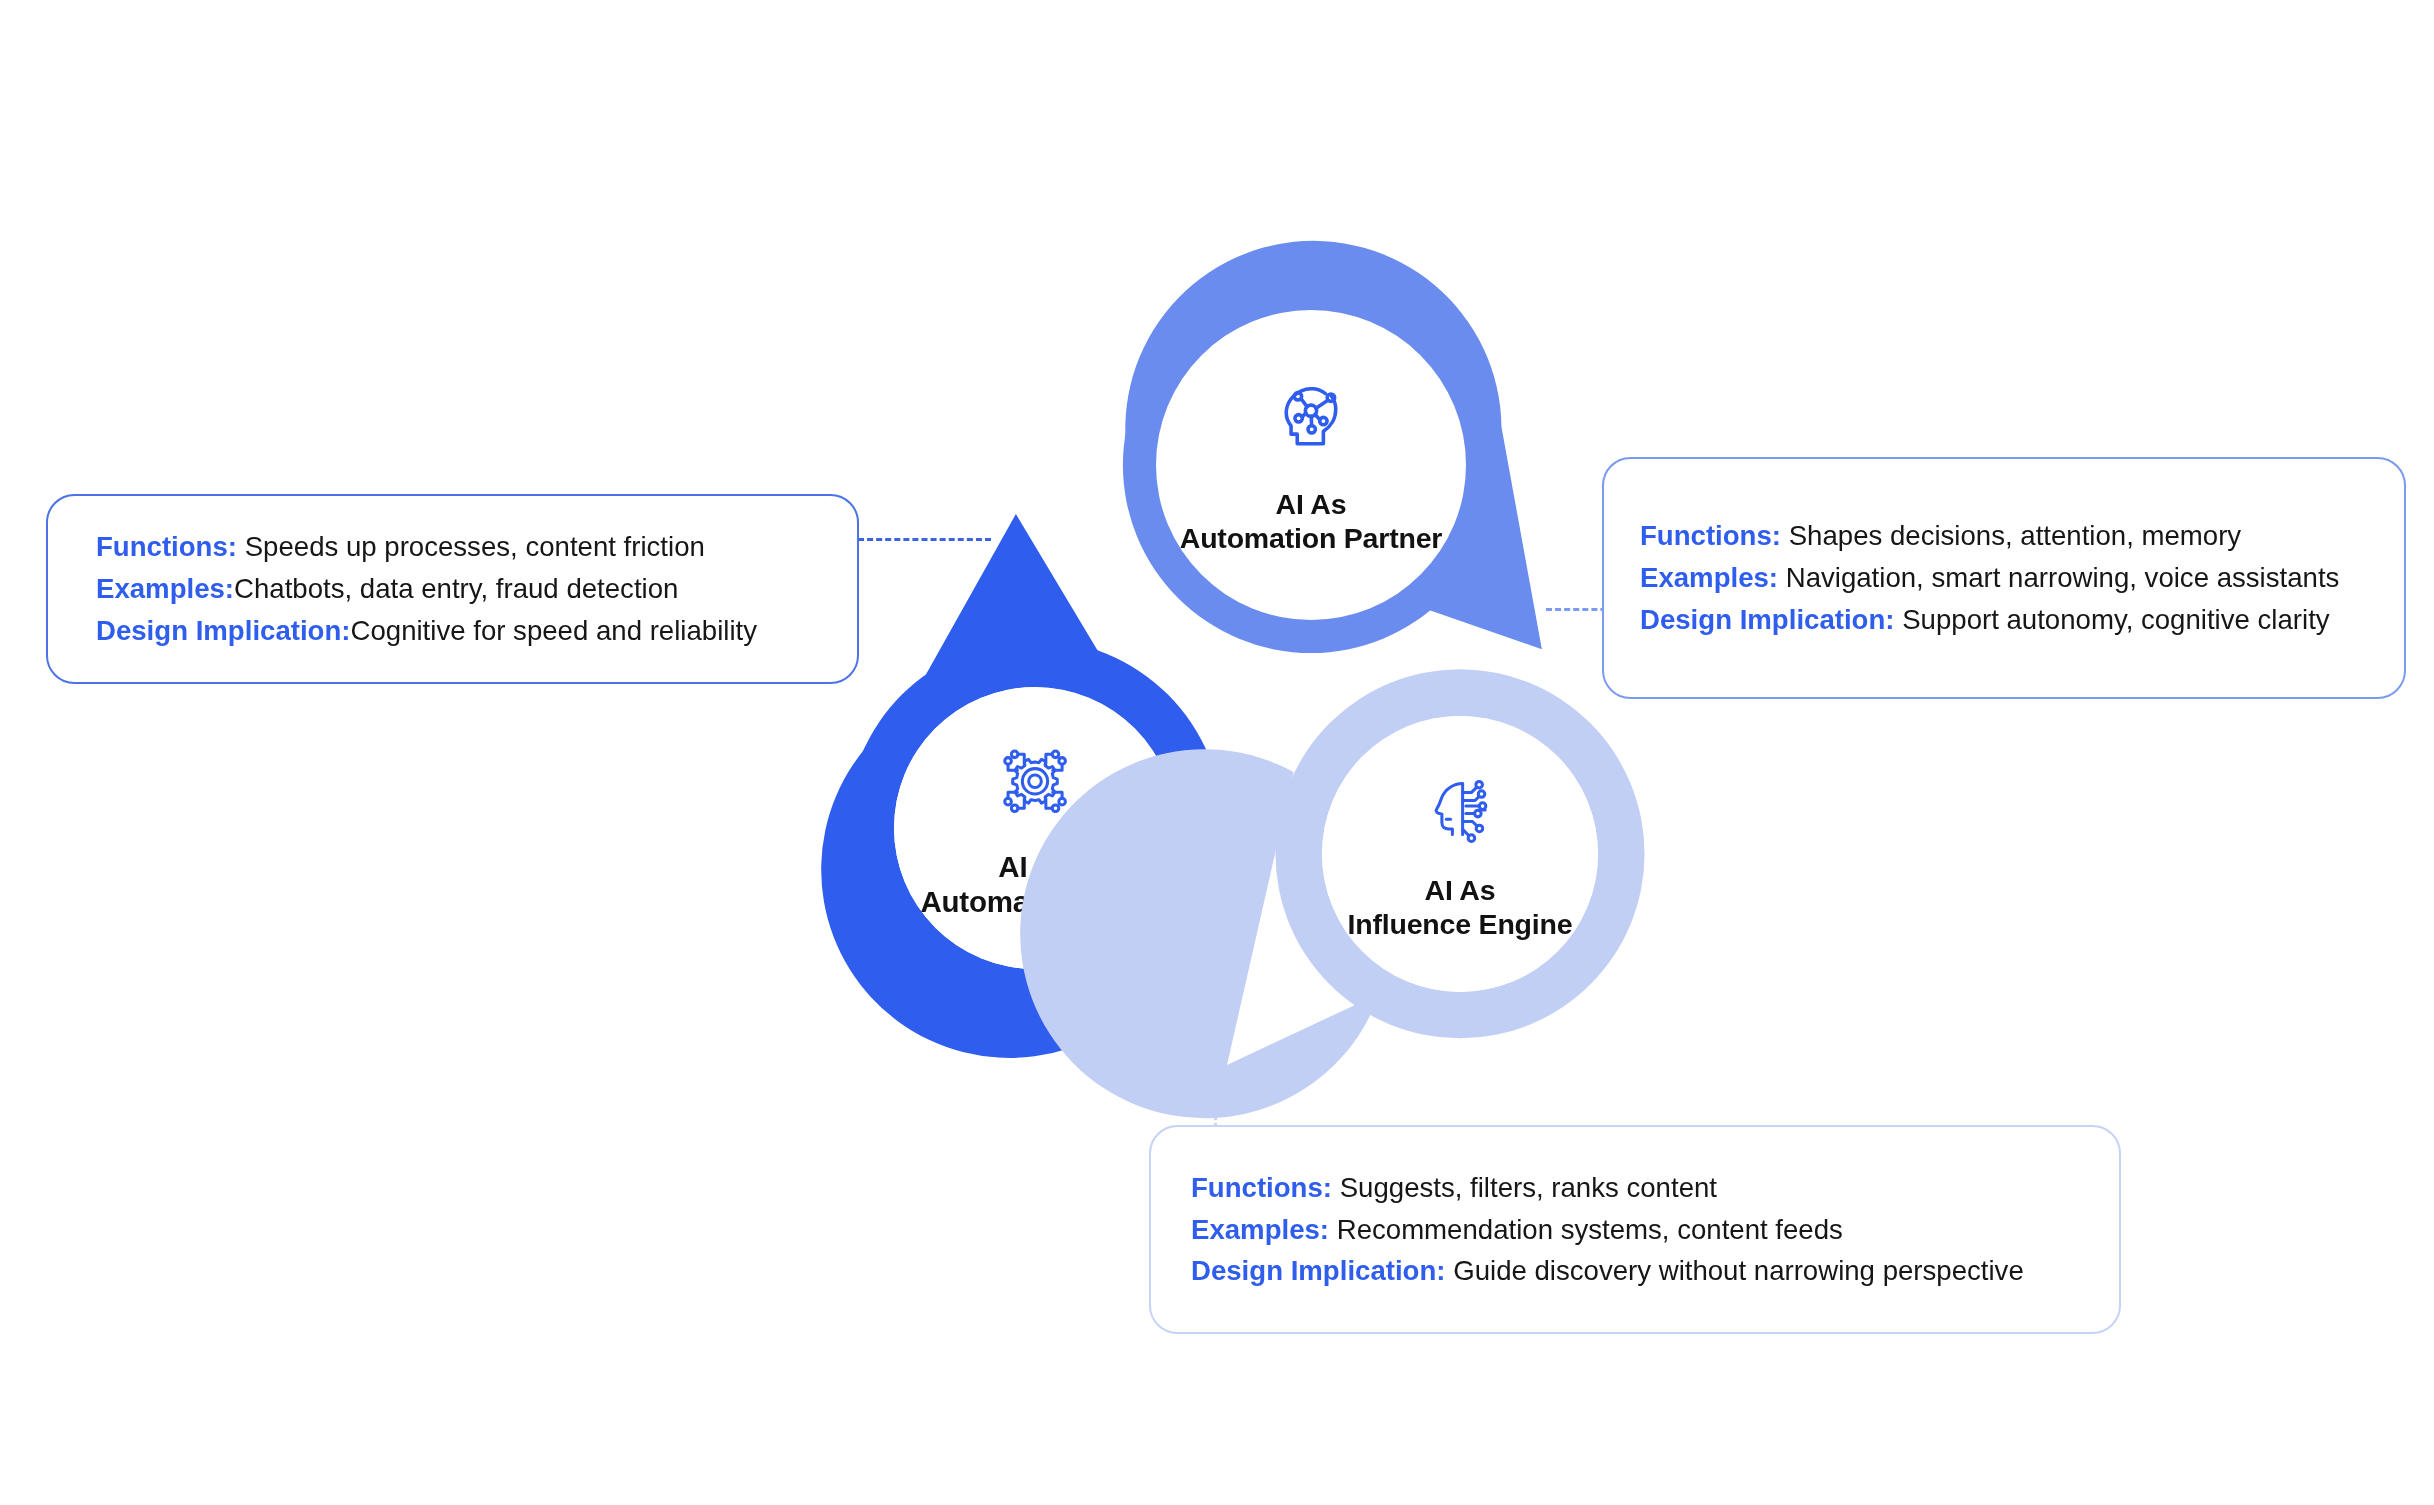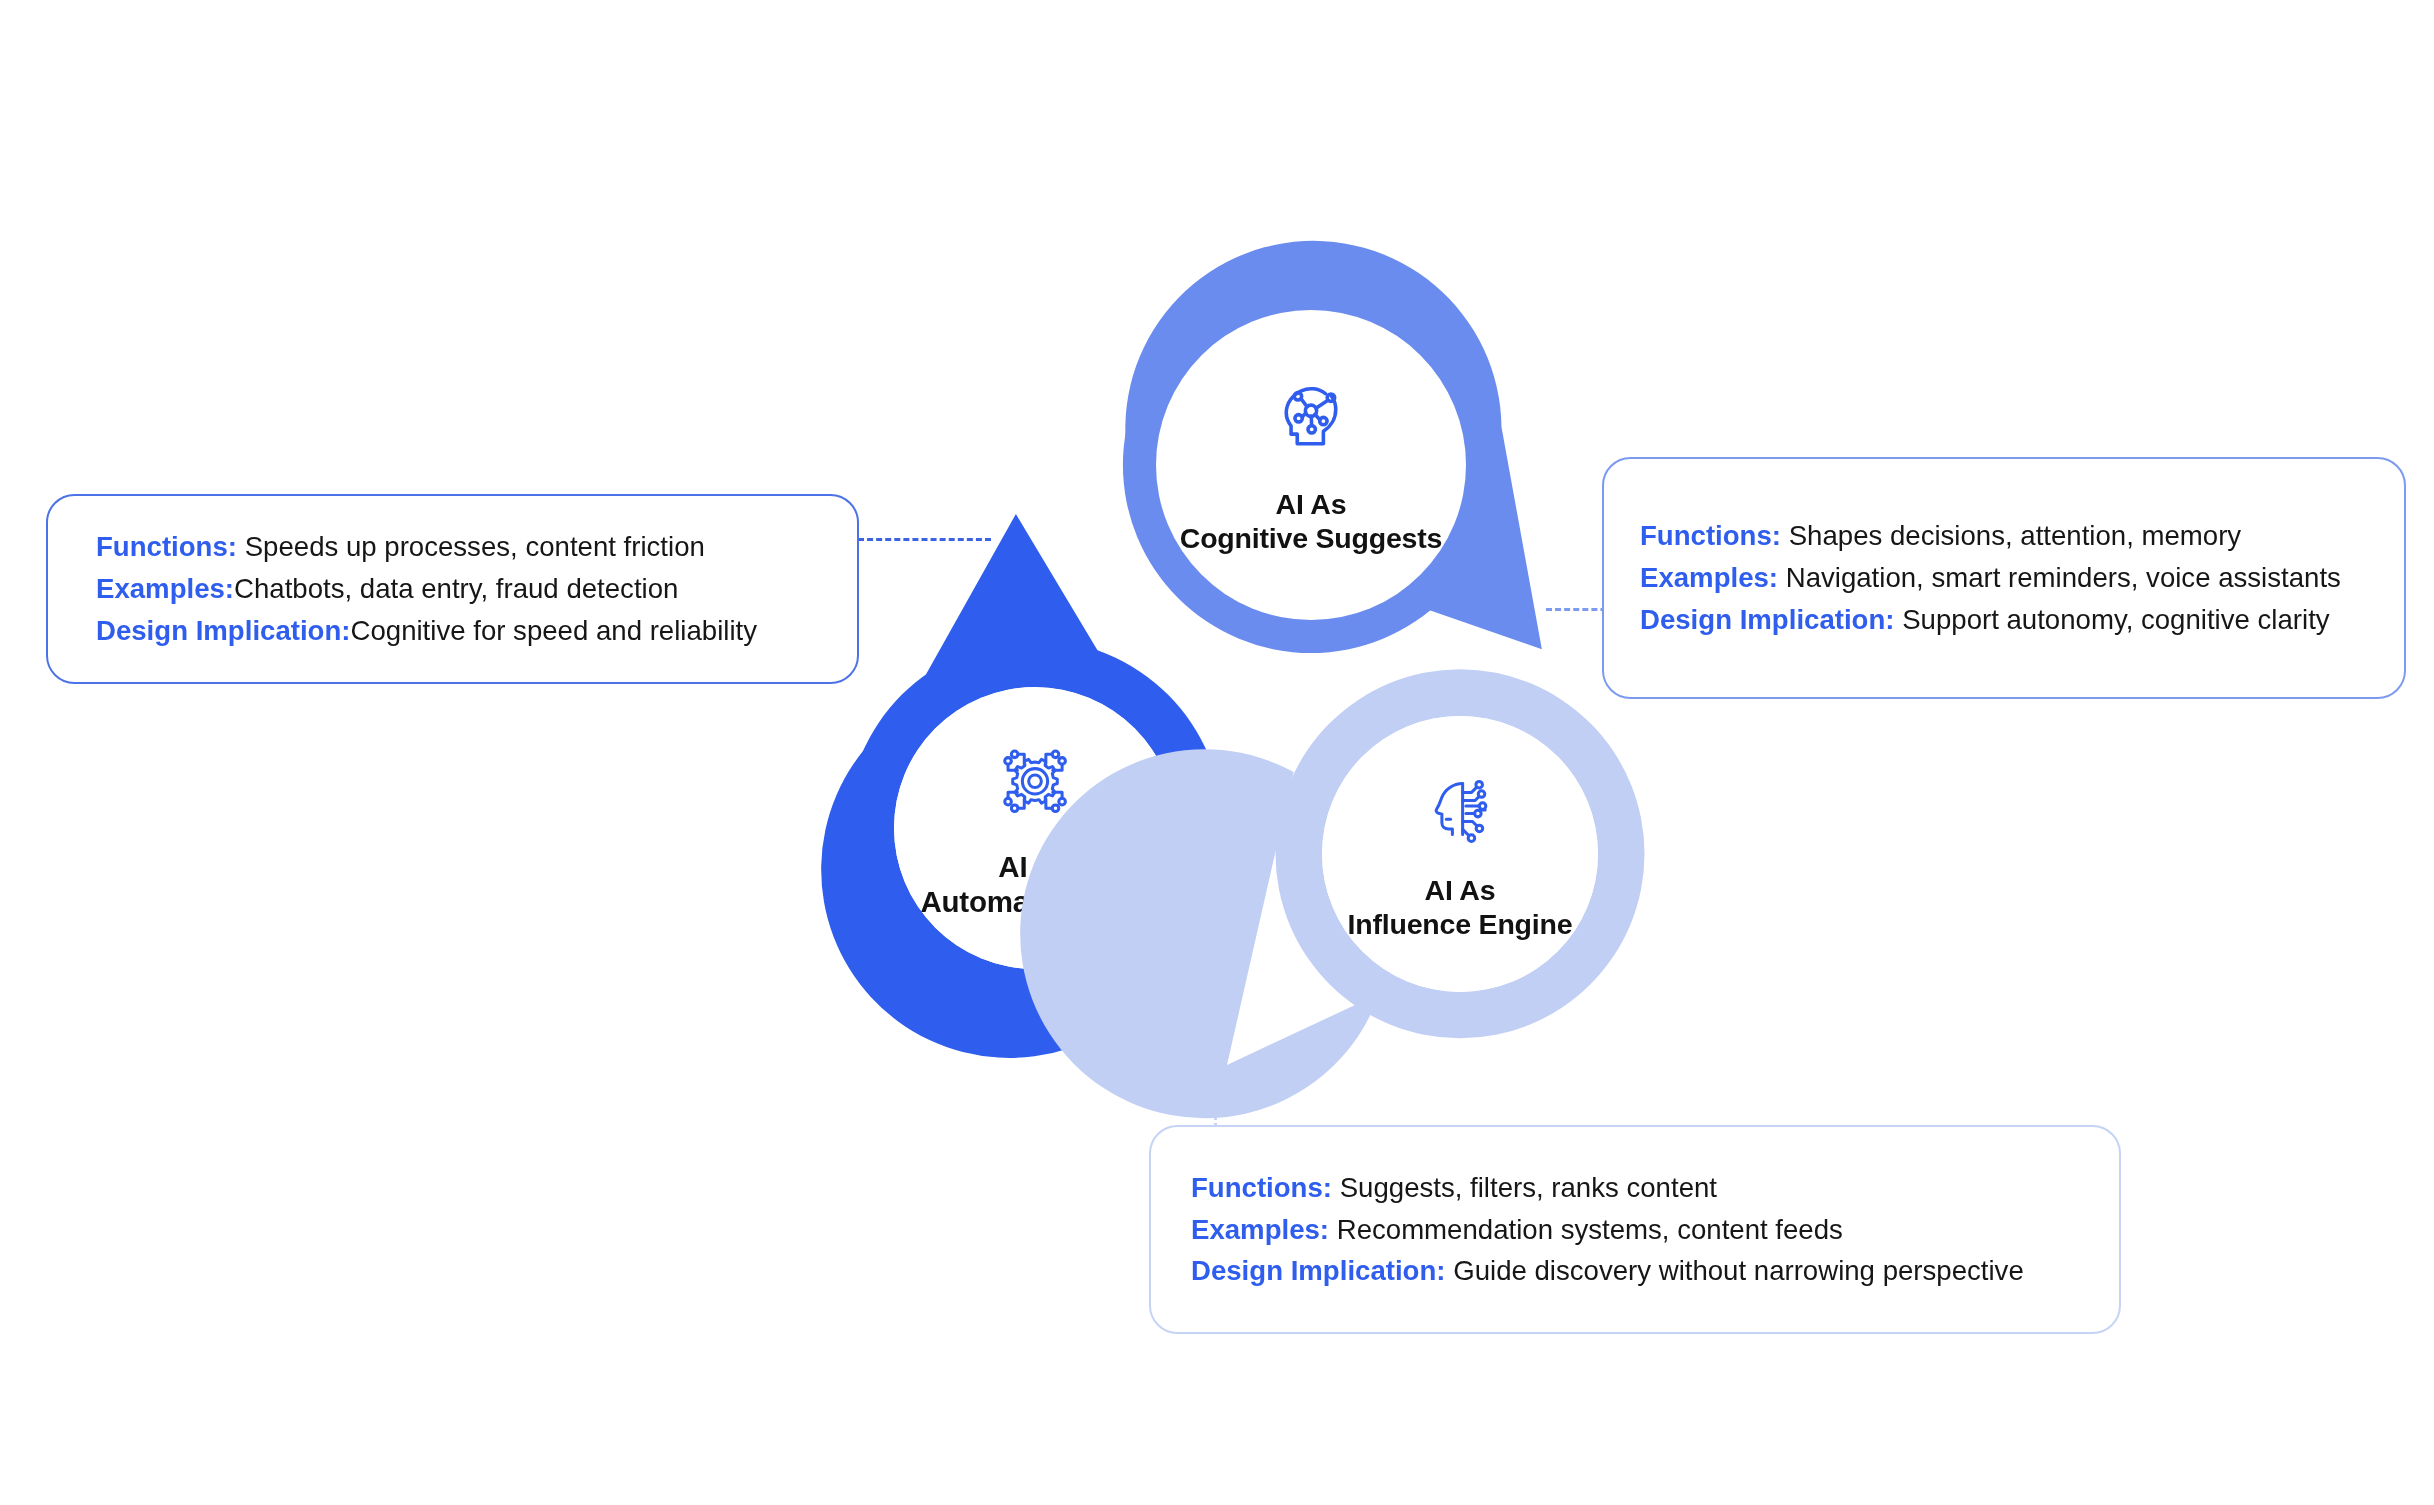--- a/index.html
+++ b/index.html
@@ -128,21 +128,21 @@
           <circle cx="32.5" cy="39.5" r="2.7"></circle>
           <path d="M24.8 17.3 L29.2 23.2"></path>
           <path d="M44.3 18.3 L35.6 24.2"></path>
           <path d="M25.6 30.7 L28.2 27.5"></path>
           <path d="M38.5 32.6 L34.8 28.6"></path>
           <path d="M32.4 35.4 L32.2 30.1"></path>
         </svg>
       </span>
       <span class="node-label" style="font-size:28.5px; margin-top:25px;">
         <span class="l1">AI As</span>
-        <span class="l2">Cognitive Suggests</span>
+        <span class="l2">Automation Partner</span>
       </span>
     </div>
   </div>
 
   <div class="node" style="left:797px; top:495px; width:571px; height:571px;">
     <svg class="drop" width="571" height="571" viewBox="0 0 600 600">
 
       <path d="M 112.5 229.5
                A 198 198 0 1 0 399.5 303.0
                L 230 20
@@ -240,21 +240,21 @@
     <div class="card-row">
       <span class="k">Design Implication:</span><span class="v">Cognitive for speed and reliability</span>
     </div>
   </div>
 
   <div class="card" style="left:1602px; top:457px; width:804px; height:242px; border-color:#7b9af0; padding:0 0 0 36px;">
     <div class="card-row">
       <span class="k">Functions:</span>&nbsp;<span class="v">Shapes decisions, attention, memory</span>
     </div>
     <div class="card-row">
-      <span class="k">Examples:</span>&nbsp;<span class="v">Navigation, smart reminders, voice assistants</span>
+      <span class="k">Examples:</span>&nbsp;<span class="v">Navigation, smart narrowing, voice assistants</span>
     </div>
     <div class="card-row">
       <span class="k">Design Implication:</span>&nbsp;<span class="v">Support autonomy, cognitive clarity</span>
     </div>
   </div>
 
   <div class="card" style="left:1149px; top:1125px; width:972px; height:209px; border-color:#c5d3f5; padding:0 0 0 40px;">
     <div class="card-row">
       <span class="k">Functions:</span>&nbsp;<span class="v">Suggests, filters, ranks content</span>
     </div>

